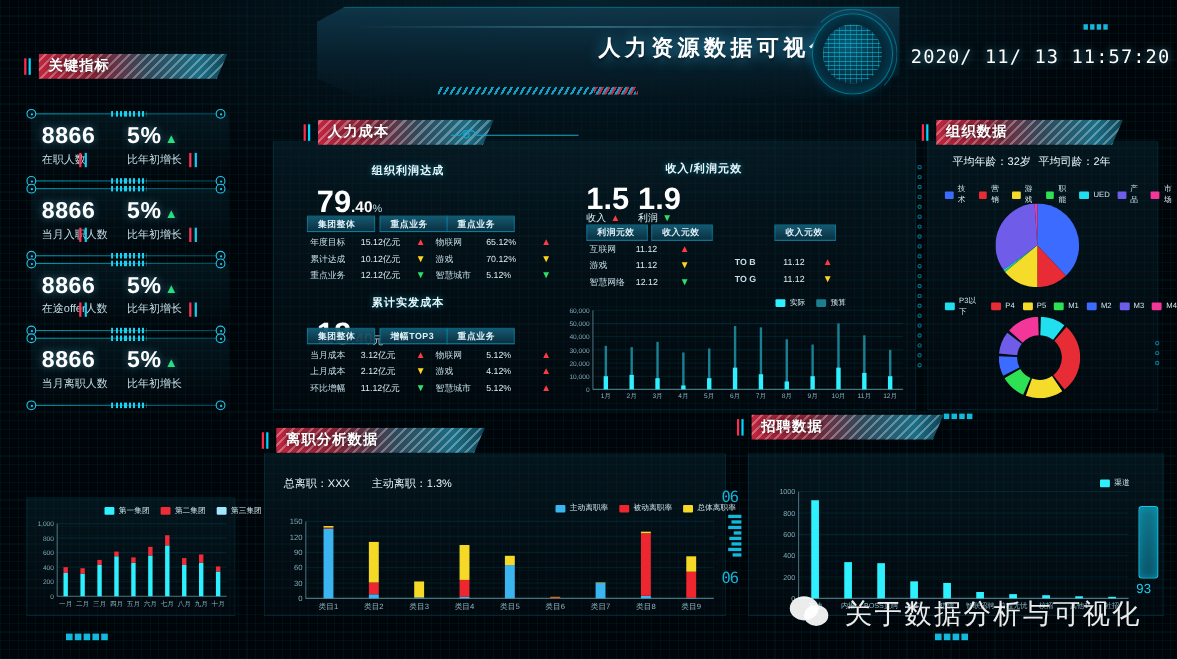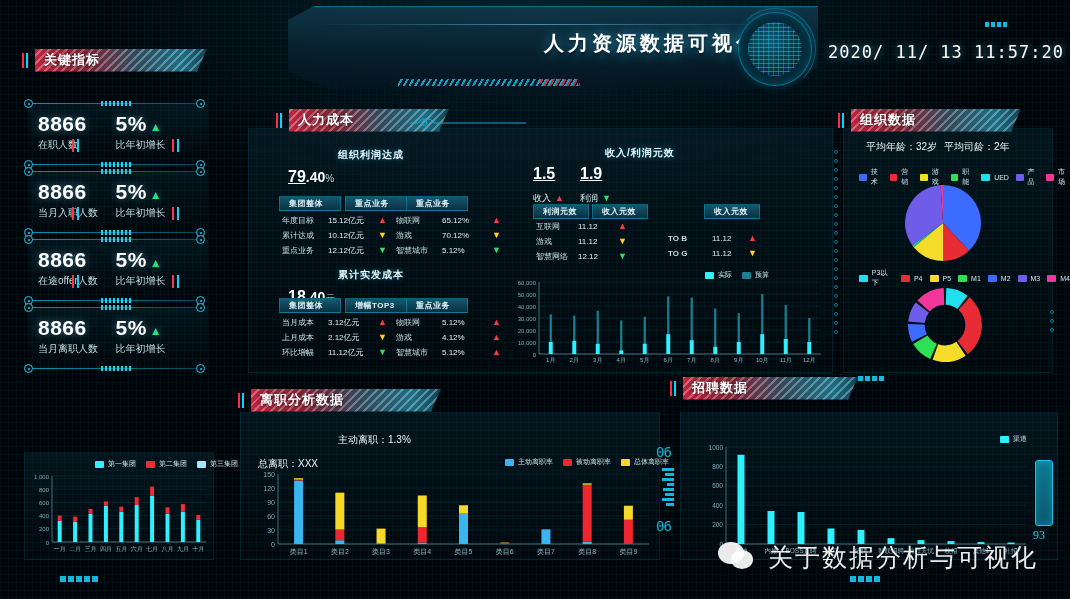--- a/index.html
+++ b/index.html
@@ -120,21 +120,21 @@
   .tick-pair i:nth-child(1) { background: #ff3355; }
   .tick-pair i:nth-child(2) { background: #17cdef; }
   .legend-row { position: absolute; display: flex; gap: 10px; align-items: center; }
   .legend-item { display: flex; align-items: center; gap: 4px; }
   .legend-item b { display: block; width: 9px; height: 7px; border-radius: 1px; }
   .legend-item span { color: #cfe6ee; font-size: 7px; font-weight: normal; }
   
   .mini-title { position: absolute; color: #e9f6fb; font-size: 10px; font-weight: bold;
                 letter-spacing: 1px; text-shadow: 0 0 6px rgba(0,190,230,.5); }
   .big-metric { position: absolute; color: #fff; font-weight: bold; }
-  .big-metric .v { font-size: 16px; text-decoration: underline; }
+  .big-metric .v { font-size: 28px; }
   .big-metric .d { font-size: 14px; }
   .big-metric .u { font-size: 10px; color: #bcd8e2; font-weight: normal; }
   .tbl-head {
     position: absolute; height: 15px; padding: 0 9px; display: flex; align-items: center;
     background: linear-gradient(180deg, rgba(22,92,116,.95), rgba(10,50,68,.95));
     border: 1px solid rgba(0,190,230,.35);
     color: #dff1f8; font-size: 8px; font-weight: bold; letter-spacing: .5px;
   }
   .tbl-row { position: absolute; display: flex; align-items: center; font-size: 8px; color: #c7dfe8; }
   .tbl-row .k { width: 46px; }
@@ -715,21 +715,21 @@
   <div class="panel-bg" style="left:240px; top:412px; width:420px; height:148px;"></div>
   <div class="sect-title" style="left:238px; top:388px;">
     <div class="sect-bars">
         <i></i>
         <i></i>
       </div>
     <div class="sect-banner" style="width:190px;">
       <span>离职分析数据</span>
     </div>
   </div>
-  <div style="position:absolute; left:258px; top:433px; color:#e7f5fa; font-size:10px;margin-top:24px;">总离职：XXX</div>
+  <div style="position:absolute; left:258px; top:433px; color:#e7f5fa; font-size:10px;">总离职：XXX</div>
   <div style="position:absolute; left:338px; top:433px; color:#e7f5fa; font-size:10px;">主动离职：1.3%</div>
   <div class="legend-row" style="left:505px; top:457px;">
     <div class="legend-item">
         <b style="background:#3ab5f0"></b>
         <span>主动离职率</span>
       </div>
     <div class="legend-item">
         <b style="background:#ee2630"></b>
         <span>被动离职率</span>
       </div>
@@ -834,21 +834,21 @@
         <text x="221" y="110" text-anchor="middle" fill="#8fb6c4" font-size="6.5">前程无忧</text>
         <rect x="247.5" y="98.09" width="7" height="2.91" fill="#2ff0ff"></rect>
         <text x="251" y="110" text-anchor="middle" fill="#8fb6c4" font-size="6.5">校招</text>
         <rect x="277.5" y="99.06" width="7" height="1.94" fill="#2ff0ff"></rect>
         <text x="281" y="110" text-anchor="middle" fill="#8fb6c4" font-size="6.5">其他1</text>
         <rect x="307.5" y="99.545" width="7" height="1.455" fill="#2ff0ff"></rect>
         <text x="311" y="110" text-anchor="middle" fill="#8fb6c4" font-size="6.5">社招</text>
       </svg></div>
 
   <div style="position:absolute; left:1035px; top:460px; width:18px; height:66px; border:1px solid #18c2e4; border-radius:3px; background:linear-gradient(180deg,#10788e,#0b5468); box-shadow:0 0 8px rgba(0,190,230,.5) inset;"></div>
-  <div style="position:absolute; left:1033px; top:528px; color:#19cdee; font-size:12px; font-family:Liberation Serif, serif;">93</div>
+  <div style="position:absolute; left:1033px; top:528px; color:#19cdee; font-size:12px; font-family:Liberation Sans, sans-serif;">93</div>
   <div style="position:absolute; left:656px; top:444px; color:#13b2d6; font-size:14px; font-family:'DejaVu Sans Mono',monospace; letter-spacing:-1px;">06</div>
   <div style="position:absolute; left:656px; top:518px; color:#13b2d6; font-size:14px; font-family:'DejaVu Sans Mono',monospace; letter-spacing:-1px;">06</div>
   <div class="hud-blocks" style="left:662px; top:468px; flex-direction:column; gap:2px;">
     <i style="width:12px;height:3px"></i>
       <i style="width:9px;height:3px"></i>
       <i style="width:12px;height:3px"></i>
       <i style="width:7px;height:3px"></i>
       <i style="width:11px;height:3px"></i>
       <i style="width:9px;height:3px"></i>
       <i style="width:12px;height:3px"></i>

